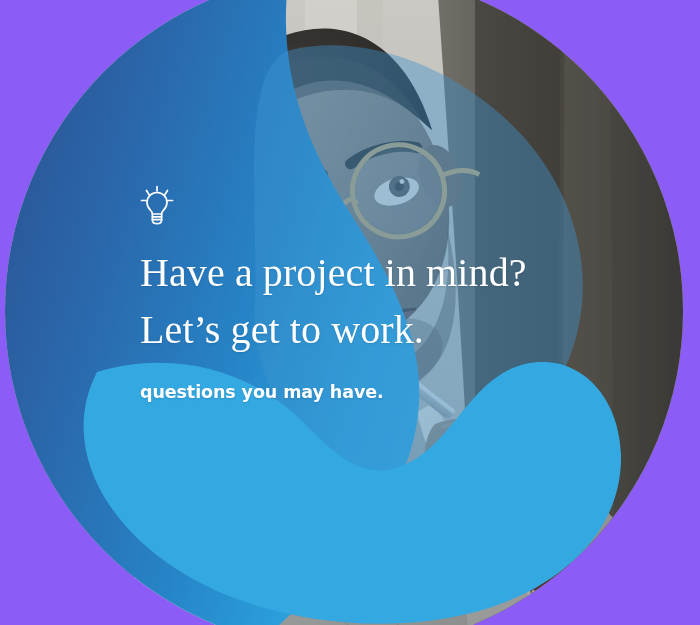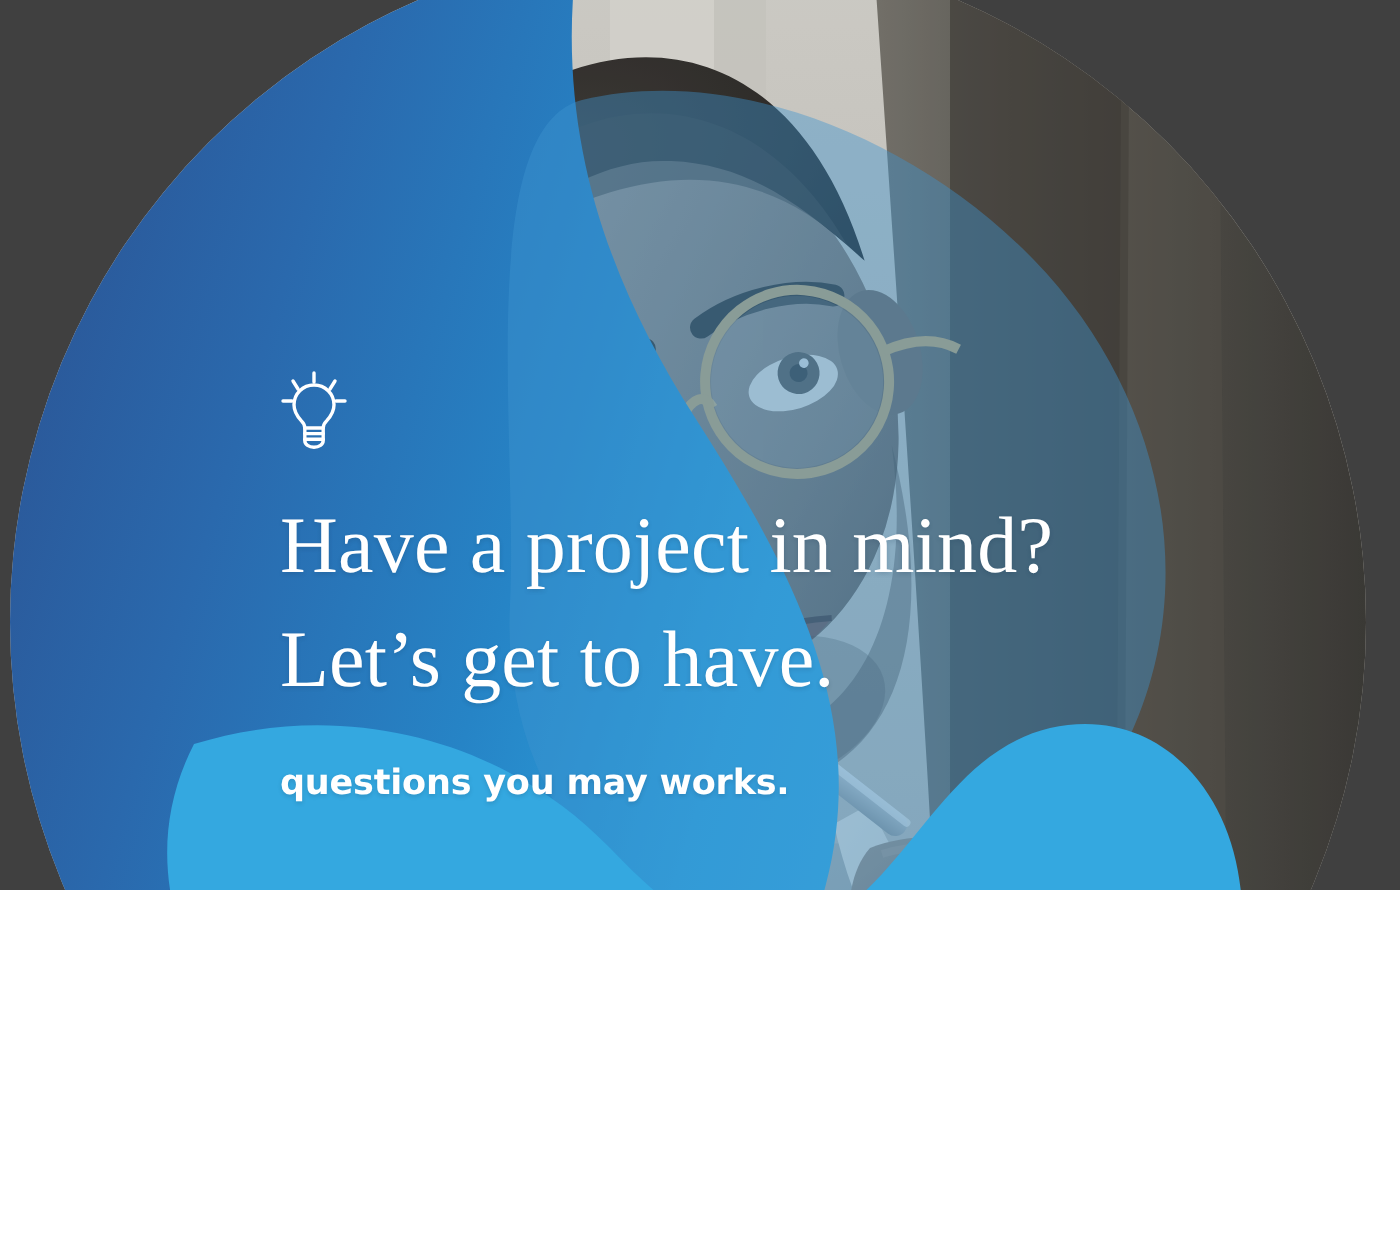--- a/index.html
+++ b/index.html
@@ -1,20 +1,20 @@
 <!DOCTYPE html>
 <html><head>
 <meta charset="utf-8">
 <title>Have a project in mind?</title>
 <style>
   html,body{margin:0;padding:0;background:#ffffff;}
   body{width:700px;height:625px;overflow:hidden;
        font-family:"Liberation Sans",sans-serif;}
 
-  #stage{position:relative;width:700px;height:445px;background:#404040;overflow:hidden;}
+  #stage{position:relative;width:700px;height:625px;background:#8b5cf6;overflow:hidden;}
 
   
   #disc{position:absolute;left:5px;top:-28px;width:678px;height:678px;
         border-radius:50%;overflow:hidden;}
 
   
   .photo{position:absolute;inset:0;}
   .photo svg{display:block;width:100%;height:100%;}
 
   
@@ -285,21 +285,21 @@
 
         <path d="M12.4 29 L12.4 35.2 C12.4 37.3 14.5 38.6 17 38.6
                  C19.5 38.6 21.6 37.3 21.6 35.2 L21.6 29"></path>
         <line x1="12.4" y1="31.8" x2="21.6" y2="31.8"></line>
         <line x1="12.4" y1="34.6" x2="21.6" y2="34.6"></line>
       </svg>
     </span>
 
     <h1 class="headline">
       <span class="ln">Have a project in mind?</span>
-      <span class="ln">Let’s get to have.</span>
+      <span class="ln">Let’s get to work.</span>
     </h1>
 
     <p class="sub">
-      <span class="ln">questions you may works.</span>
+      <span class="ln">questions you may have.</span>
     </p>
 
   </div>
 </div>
 
 </body></html>

